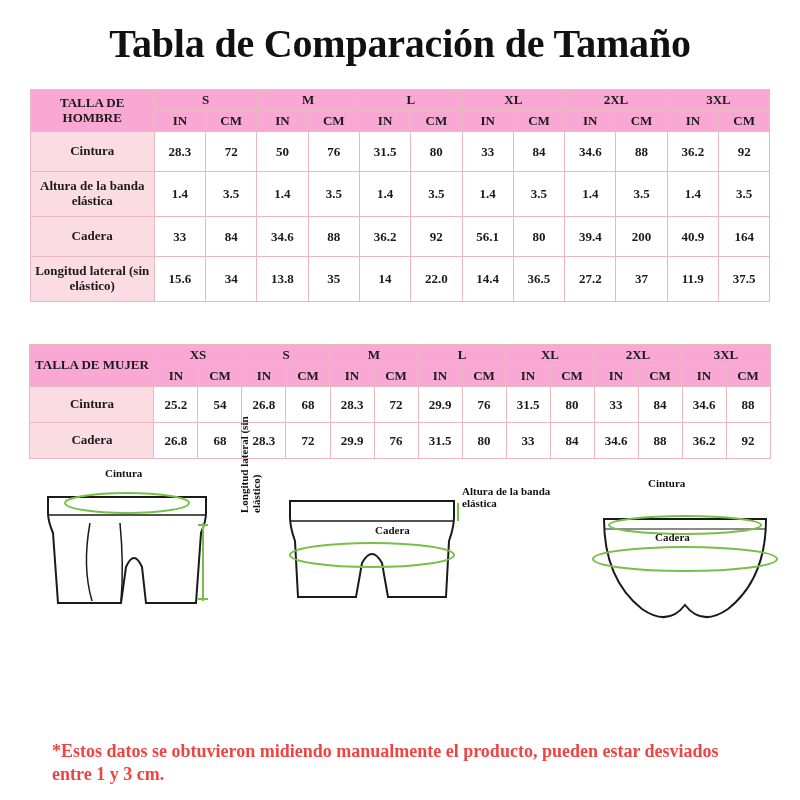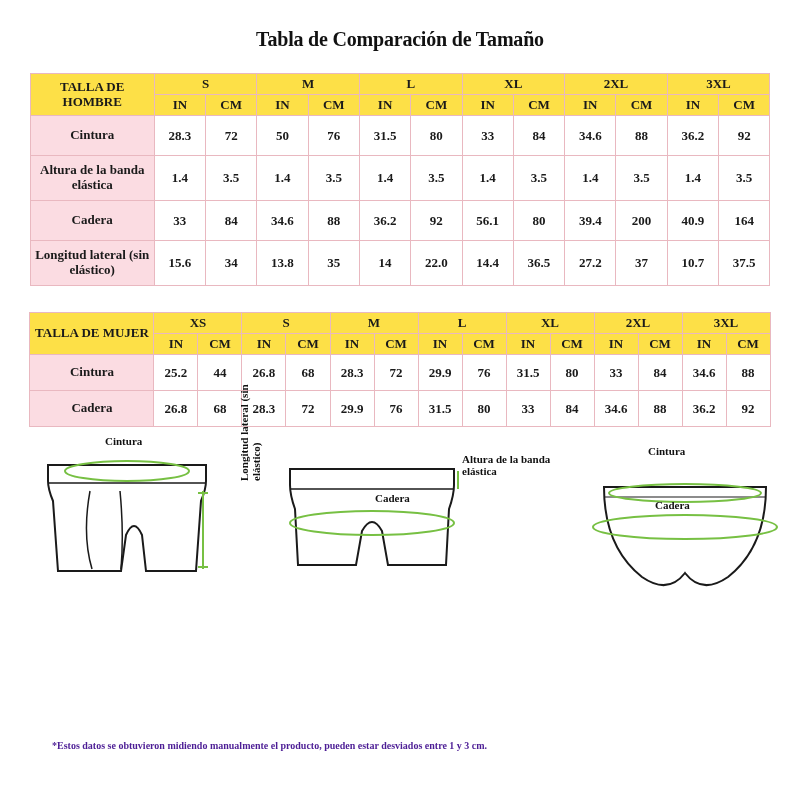--- a/index.html
+++ b/index.html
@@ -10,24 +10,24 @@
     font-family: "Liberation Serif", serif;
     color: #111;
   }
   #page {
     position: relative;
     width: 800px; height: 800px;
     overflow: hidden;
   }
   .title {
     text-align: center;
-    font-size: 20px;
+    font-size: 40px;
     font-weight: bold;
     letter-spacing: -0.2px;
-    padding-top: 28px;
+    padding-top: 20px;
     padding-bottom: 14px;
     font-family: "Liberation Serif", serif;
   }
   table {
     border-collapse: collapse;
     table-layout: fixed;
   }
   .sz-table {
     margin: 0 auto;
     background: #fff;
@@ -36,21 +36,21 @@
     border: 1px solid #e9b8c0;
     text-align: center;
     vertical-align: middle;
     font-family: "Liberation Serif", serif;
     font-size: 13px;
     font-weight: bold;
     color: #1a1a1a;
     padding: 2px 1px;
   }
   .sz-table thead td, .sz-table thead th {
-    background: #fde047;
+    background: #f9a8d4;
   }
   .rowhead {
     background: #fbdce2;
     font-size: 13px;
     line-height: 1.12;
     padding: 3px 4px;
   }
   .corner {
     font-size: 14px;
     line-height: 1.15;
@@ -66,40 +66,40 @@
   }
   .grp {
     font-size: 14px;
     font-weight: bold;
   }
   
   #men-table { width: 740px; margin-top: 8px; }
   #men-table col.rh { width: 124px; }
   #men-table col.c  { width: 51.3px; }
 
-  #women-table { width: 740px; margin-top: 0; }
+  #women-table { width: 740px; margin-top: 16px; }
   #women-table col.rh { width: 124px; }
   #women-table col.c  { width: 44px; }
 
   .spacer { height: 26px; }
 
   .diagram-wrap {
     position: relative;
     width: 800px;
     height: 160px;
     margin-top: 8px;
   }
   .note {
     position: absolute;
     left: 52px;
     top: 740px;
     width: 700px;
-    color: #4c1d95;
-    font-weight: bold;
-    font-size: 10px;
+    color: #ef4444;
+    font-weight: bold;
+    font-size: 18px;
     line-height: 1.25;
     font-family: "Liberation Serif", serif;
   }
   .lbl {
     position: absolute;
     font-family: "Liberation Serif", serif;
     font-size: 11px;
     font-weight: bold;
     color: #111;
     line-height: 1.1;
@@ -210,21 +210,21 @@
         <td class="val">15.6</td>
         <td class="val">34</td>
         <td class="val">13.8</td>
         <td class="val">35</td>
         <td class="val">14</td>
         <td class="val">22.0</td>
         <td class="val">14.4</td>
         <td class="val">36.5</td>
         <td class="val">27.2</td>
         <td class="val">37</td>
-        <td class="val">10.7</td>
+        <td class="val">11.9</td>
         <td class="val">37.5</td>
       </tr>
     </tbody>
   </table>
 
   <div class="spacer"></div>
 
   <table class="sz-table" id="women-table">
     <colgroup>
       <col class="rh">
@@ -268,21 +268,21 @@
         <td class="unit">IN</td>
         <td class="unit">CM</td>
         <td class="unit">IN</td>
         <td class="unit">CM</td>
       </tr>
     </thead>
     <tbody>
       <tr style="height:36px;">
         <td class="rowhead">Cintura</td>
         <td class="val">25.2</td>
-        <td class="val">44</td>
+        <td class="val">54</td>
         <td class="val">26.8</td>
         <td class="val">68</td>
         <td class="val">28.3</td>
         <td class="val">72</td>
         <td class="val">29.9</td>
         <td class="val">76</td>
         <td class="val">31.5</td>
         <td class="val">80</td>
         <td class="val">33</td>
         <td class="val">84</td>

